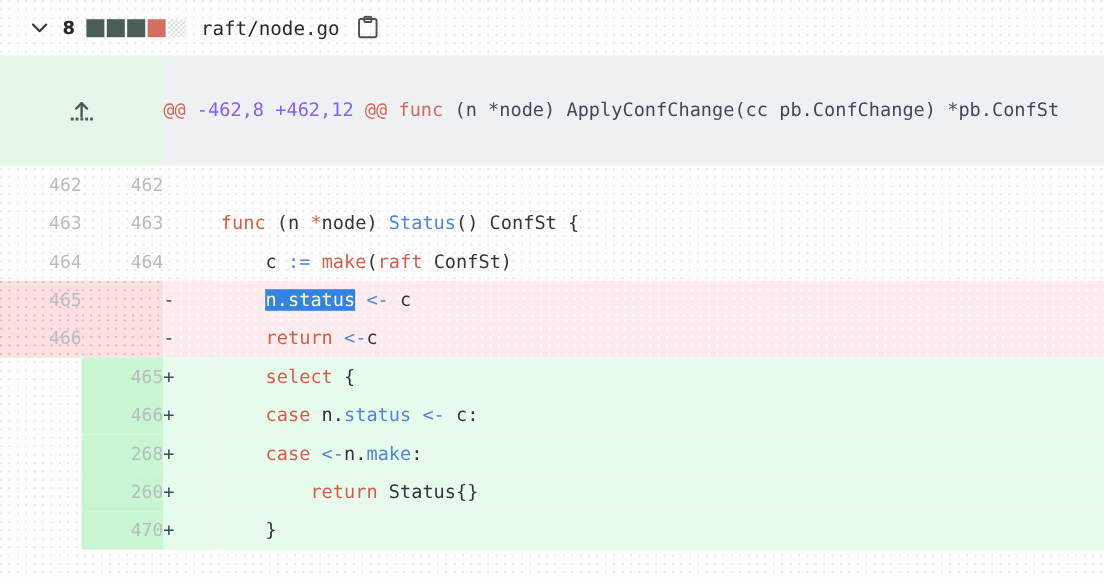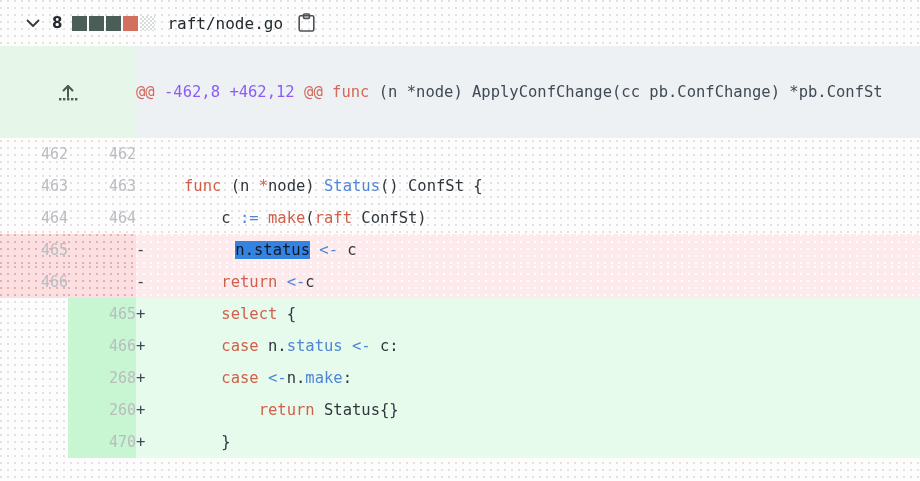--- a/index.html
+++ b/index.html
@@ -182,21 +182,21 @@
   .row-add .ln-add { background: #c8f5d2; }
   .row-add .sign, .row-add .code { background: #e7fbec; }
   .row-add .ln-blank { background: transparent; }
 
   
   .t-kw  { color: #d0604c; }
   .t-fn  { color: #4f86d6; }
   .t-blue{ color: #4f86d6; }
   .t-op  { color: #4f86d6; }
   .t-pl  { color: #2f363d; }
-  .t-sel { background: #3583e0; color: #0f172a; margin-left: 14px; }
+  .t-sel { background: #3583e0; color: #fef9c3; }
 </style>
 </head>
 <body>
 
 <div class="page">
 
   <div class="file-header">
 
     <div class="chevron-btn">
       <svg width="18" height="18" viewBox="0 0 18 18" aria-hidden="true">

